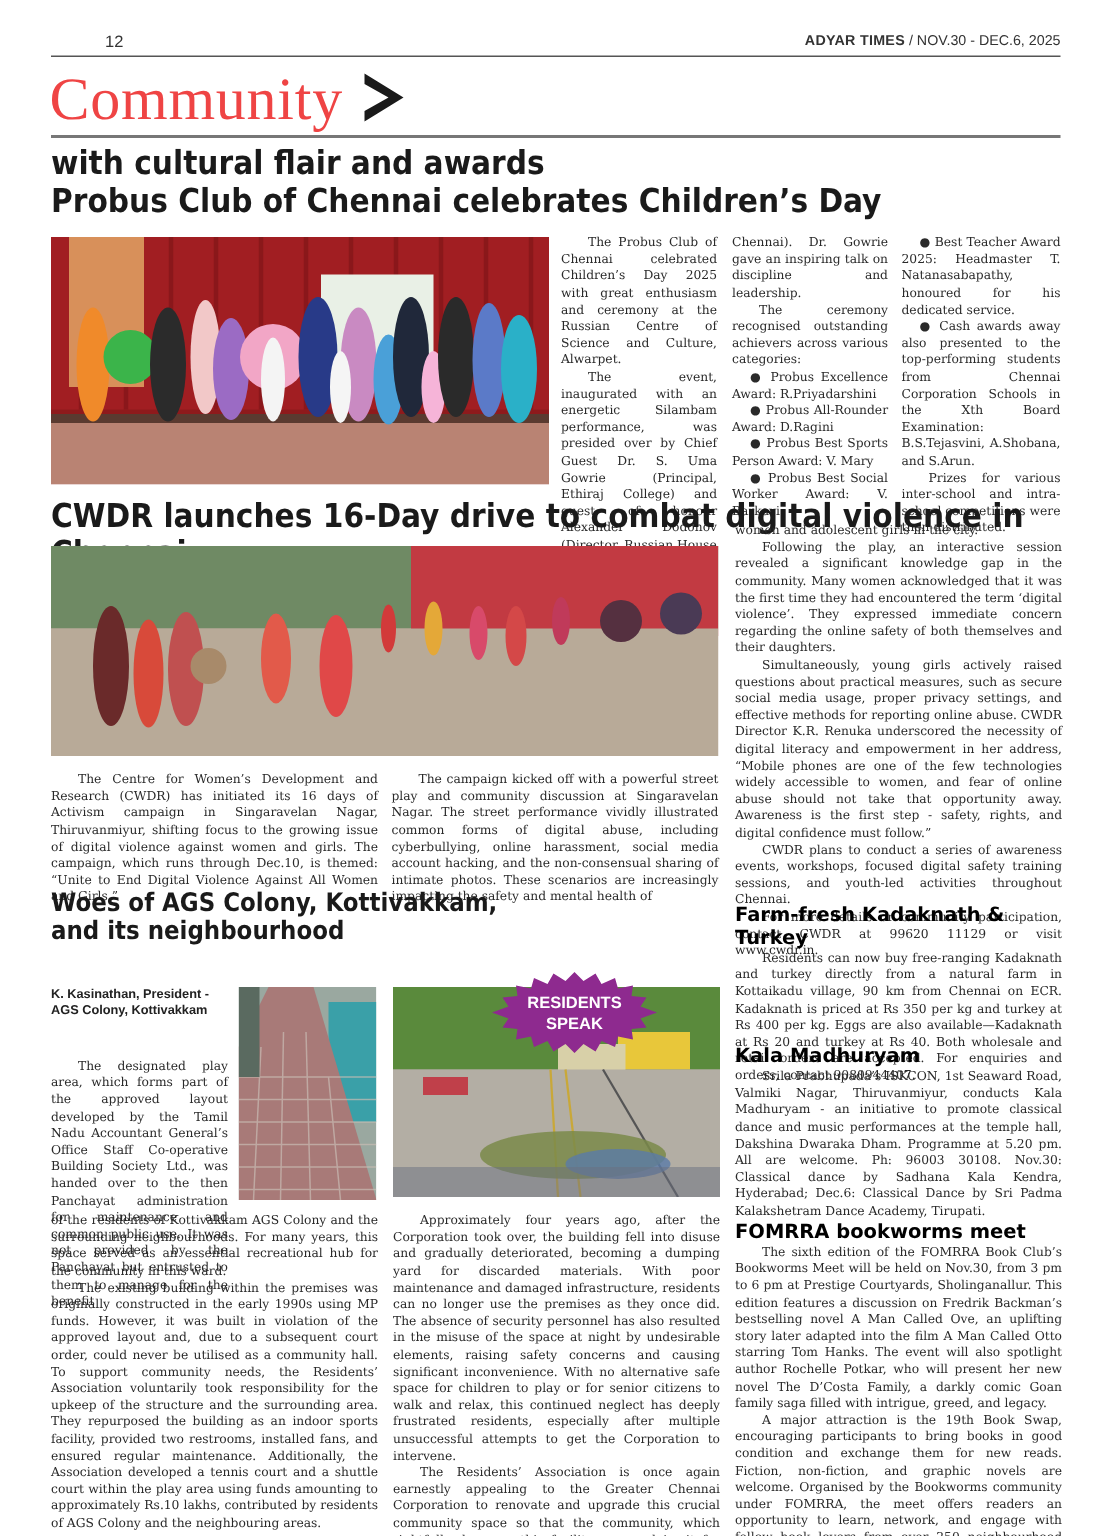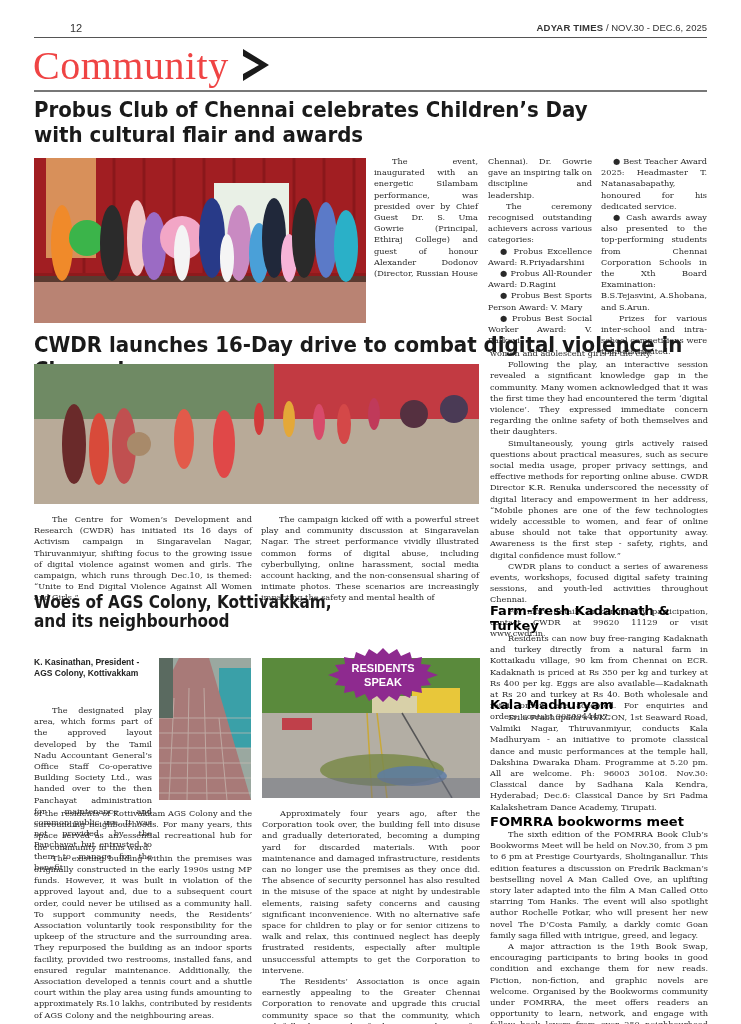--- a/index.html
+++ b/index.html
@@ -37,22 +37,22 @@
 <div class="abs rule1"></div>
 <div class="abs section">
   <span>Community</span>
   <svg width="30" height="36" viewBox="0 0 30 36" style="vertical-align:-4px;margin-left:2px">
       <path d="M2 2 L28 18 L2 34 L2 27 L18 18 L2 9 Z" fill="#1a1a1a"></path>
     </svg>
 </div>
 <div class="abs rule2"></div>
 
 <div class="abs hd hd1">
+  <div>with cultural flair and awards</div>
   <div>Probus Club of Chennai celebrates Children’s Day</div>
-  <div>with cultural flair and awards</div>
 </div>
 <div class="abs photo" style="left:34px;top:158px;width:332px;height:165px;">
   <svg width="332" height="165" viewBox="0 0 332 165">
     <rect width="332" height="165" fill="#8e1a1c"></rect>
     <rect x="0" y="0" width="332" height="115" fill="#a11e22"></rect>
     <g stroke="#7c1417" stroke-width="3" opacity=".6">
       <line x1="20" y1="0" x2="20" y2="115"></line>
         <line x1="50" y1="0" x2="50" y2="115"></line>
         <line x1="80" y1="0" x2="80" y2="115"></line>
         <line x1="110" y1="0" x2="110" y2="115"></line>
@@ -82,20 +82,21 @@
       <ellipse cx="225" cy="95" rx="10" ry="30" fill="#4aa0d8"></ellipse>
       <ellipse cx="240" cy="80" rx="12" ry="40" fill="#20283a"></ellipse>
       <ellipse cx="255" cy="100" rx="8" ry="24" fill="#f6b4d8"></ellipse>
       <ellipse cx="270" cy="80" rx="12" ry="40" fill="#2a2a2a"></ellipse>
       <ellipse cx="292" cy="82" rx="11" ry="38" fill="#5b7ac8"></ellipse>
       <ellipse cx="312" cy="88" rx="12" ry="36" fill="#2ab0c8"></ellipse>
     </g>
   </svg>
 </div>
 <div class="abs col" style="left:374px;top:156px;width:104px;">
+  <p>The Probus Club of Chennai celebrated Children’s Day 2025 with great enthusiasm and ceremony at the Russian Centre of Science and Culture, Alwarpet.</p>
   <p>The event, inaugurated with an energetic Silambam performance, was presided over by Chief Guest Dr. S. Uma Gowrie (Principal, Ethiraj College) and guest of honour Alexander Dodonov (Director, Russian House</p>
 </div>
 <div class="abs col" style="left:488px;top:156px;width:104px;">
   <p class="ni">Chennai). Dr. Gowrie gave an inspiring talk on discipline and leadership.</p>
   <p>The ceremony recognised outstanding achievers across various categories:</p>
   <p class="bul">● <span>Probus Excellence Award: R.Priyadarshini</span></p>
   <p class="bul">● <span>Probus All-Rounder Award: D.Ragini</span></p>
   <p class="bul">● <span>Probus Best Sports Person Award: V. Mary</span></p>
   <p class="bul">● <span>Probus Best Social Worker Award: V. Barkavi</span></p>
 </div>

